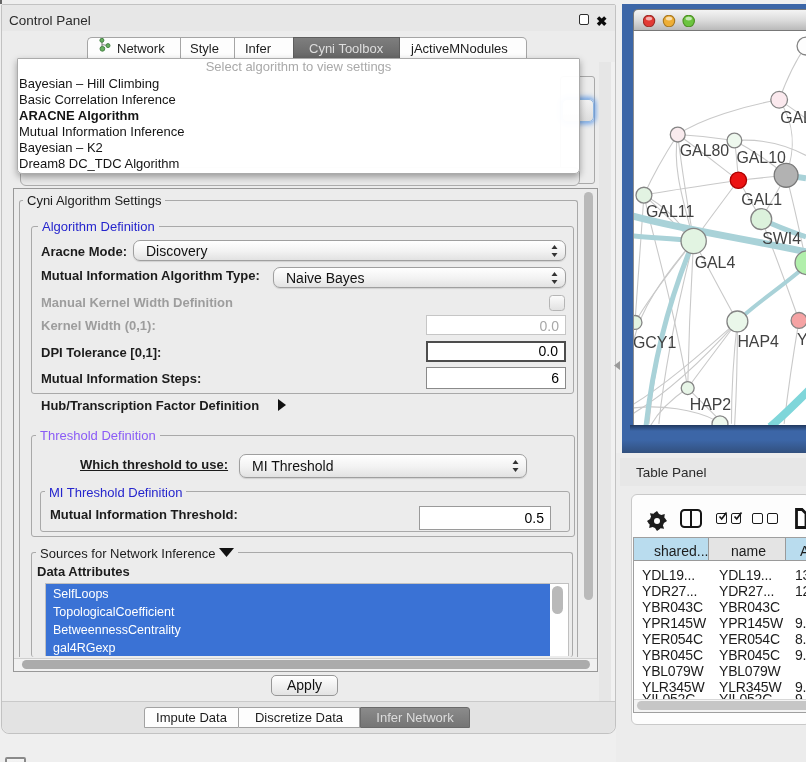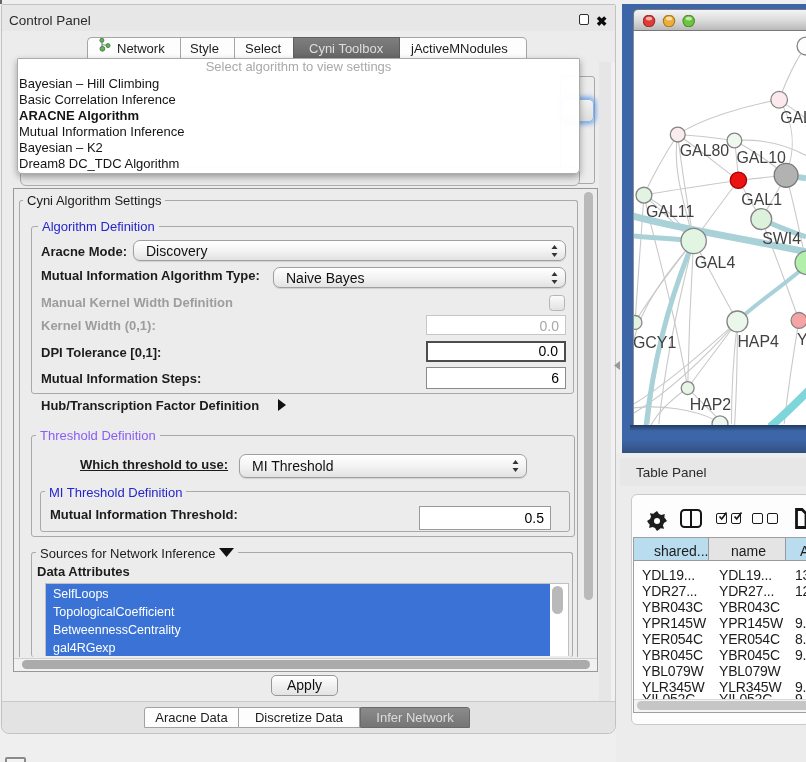--- a/index.html
+++ b/index.html
@@ -36,21 +36,21 @@
 <div class="abs" style="left:293px; top:37px; width:107px; height:22px; background:linear-gradient(180deg,#7e7e7e,#676767); border:1px solid #5e5e5e;"></div>
 <div class="abs" style="left:400px; top:37px; width:127px; height:22px; background:#fdfdfd; border:1px solid #a5a5a5; border-left:none; border-radius:0 5px 0 0;"></div>
 <svg class="abs" style="left:99px; top:38px;" width="12" height="14" viewBox="0 0 12 14">
   <path d="M3 3 L3 10.5 M3 6.5 L8.5 7.5" stroke="#8a8a8a" stroke-width="1.2" fill="none"></path>
   <circle cx="2.9" cy="2.3" r="2" fill="#6ab061" stroke="#3c7c3c" stroke-width="0.9"></circle>
   <circle cx="3.4" cy="10.8" r="2.4" fill="#6ab061" stroke="#3c7c3c" stroke-width="0.9"></circle>
   <circle cx="9" cy="7.6" r="2" fill="#6ab061" stroke="#3c7c3c" stroke-width="0.9"></circle>
 </svg>
 <div class="abs lbl" style="left:117px; top:41px;">Network</div>
 <div class="abs lbl" style="left:190px; top:41px;">Style</div>
-<div class="abs lbl" style="left:245px; top:41px;">Select</div>
+<div class="abs lbl" style="left:245px; top:41px;">Infer</div>
 <div class="abs lbl" style="left:309px; top:41px; color:#dedede;">Cyni Toolbox</div>
 <div class="abs lbl" style="left:411px; top:41px;">jActiveMNodules</div>
 
 <div class="abs" style="left:560px; top:76px; width:35px; height:108px; border:1px solid #a9a9a9; border-radius:3px; background:#ececec;"></div>
 <div class="abs" style="left:562px; top:99px; width:32px; height:23px; border:1px solid #8fb6e2; border-radius:5px; background:linear-gradient(180deg,#f2f2f2,#ddd); box-shadow:0 0 5px 2px rgba(90,150,230,0.85);"></div>
 <div class="abs" style="left:20px; top:167px; width:560px; height:19px; border:1px solid #ababab; border-radius:6px; background:#e9e9e9;"></div>
 
 <div class="abs" style="left:599px; top:62px; width:12px; height:639px; background:#e6e6e6;"></div>
 <div class="abs" style="left:611px; top:62px; width:4px; height:639px; background:#f1f1f1;"></div>
 
@@ -126,21 +126,21 @@
 <div class="abs" style="left:45px; top:583px; width:524px; height:73px; background:#ffffff; border:1px solid #c0c0c0; border-bottom:none;"></div>
 <div class="abs" style="left:46px; top:584px; width:504px; height:72px; background:#3a72d5;"></div>
 <div class="abs" style="left:53px; top:587px; font-size:12.5px; color:#fff;">SelfLoops</div>
 <div class="abs" style="left:53px; top:605px; font-size:12.5px; color:#fff;">TopologicalCoefficient</div>
 <div class="abs" style="left:53px; top:623px; font-size:12.5px; color:#fff;">BetweennessCentrality</div>
 <div class="abs" style="left:53px; top:641px; font-size:12.5px; color:#fff;">gal4RGexp</div>
 <div class="abs" style="left:552px; top:586px; width:11px; height:28px; background:#b9b9b9; border-radius:5.5px;"></div>
 
 <div class="abs" style="left:271px; top:675px; width:67px; height:21px; background:linear-gradient(180deg,#ffffff,#e3e3e3); border:1px solid #979797; border-radius:5px; text-align:center; font-size:14px; line-height:19px; color:#111;">Apply</div>
 <div class="abs" style="left:2px; top:701px; width:613px; height:32px; background:#e3e3e3; border-top:1px solid #c9c9c9; border-radius:0 0 8px 8px;"></div>
-<div class="abs" style="left:144px; top:707px; width:95px; height:21px; background:#fdfdfd; border:1px solid #a2a2a2; border-radius:3px 0 0 0; text-align:center; font-size:13px; line-height:20px; color:#1c1c1c;">Aracne Data</div>
+<div class="abs" style="left:144px; top:707px; width:95px; height:21px; background:#fdfdfd; border:1px solid #a2a2a2; border-radius:3px 0 0 0; text-align:center; font-size:13px; line-height:20px; color:#1c1c1c;">Impute Data</div>
 <div class="abs" style="left:239px; top:707px; width:121px; height:21px; background:#fdfdfd; border:1px solid #a2a2a2; border-left:none; text-align:center; font-size:13px; line-height:20px; color:#1c1c1c;">Discretize Data</div>
 <div class="abs" style="left:360px; top:707px; width:110px; height:21px; background:linear-gradient(180deg,#8b8b8b,#757575); border:1px solid #6a6a6a; border-radius:0 3px 0 0; text-align:center; font-size:13px; line-height:20px; color:#dcdcdc;">Infer Network</div>
 
 <div class="abs" style="left:5px; top:757px; width:21px; height:16px; border:2px solid #8a8a8a; border-radius:2px; background:linear-gradient(180deg,#f7f7f7,#ddd);"></div>
 
 <svg class="abs" style="left:614px; top:361px;" width="6" height="9" viewBox="0 0 6 9">
       <path d="M6 0 L0 4.5 L6 9 Z" fill="#9a9a9a"></path>
     </svg>
 
 <div class="abs" style="left:17px; top:58px; width:563px; height:116px; background:rgba(255,255,255,0.97); border:1px solid #ababab; border-radius:1px 1px 5px 5px; box-shadow:0 3px 7px rgba(0,0,0,0.35);"></div>

